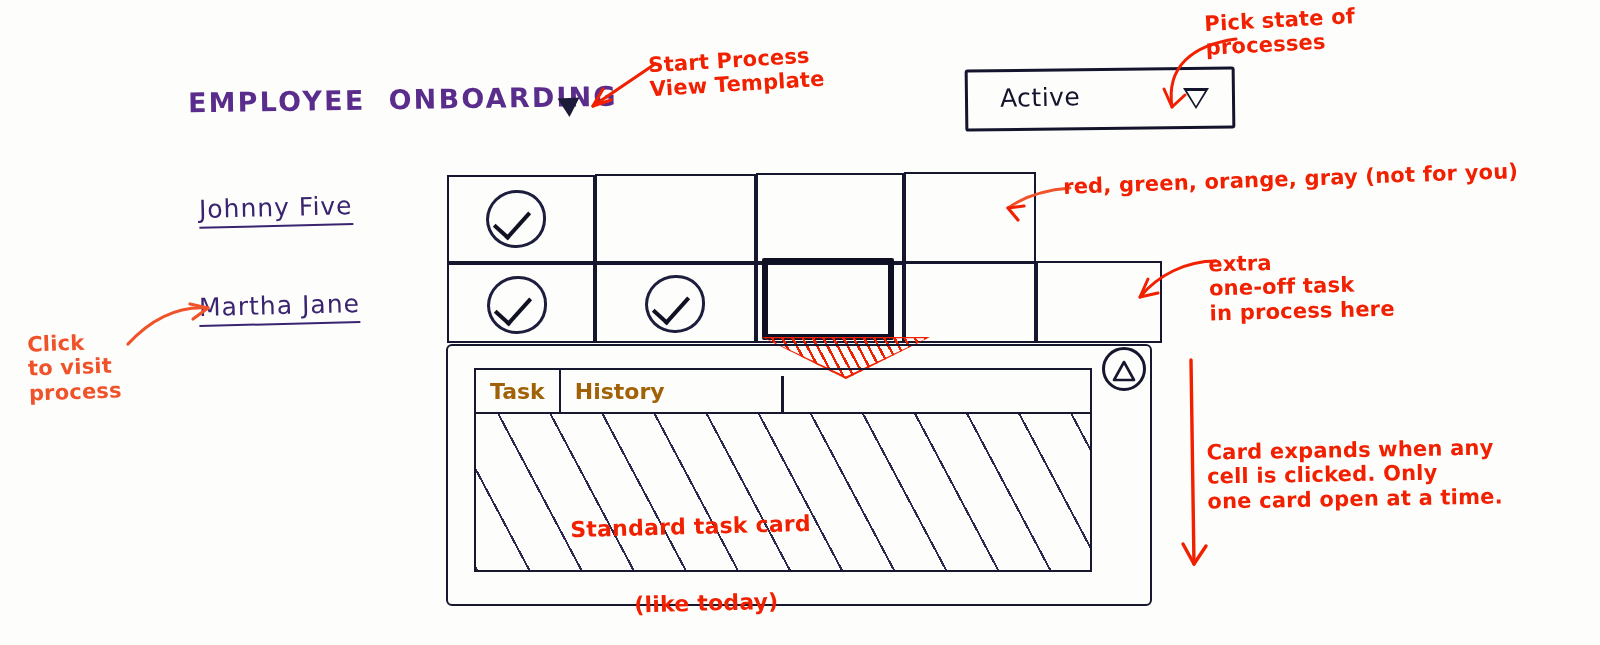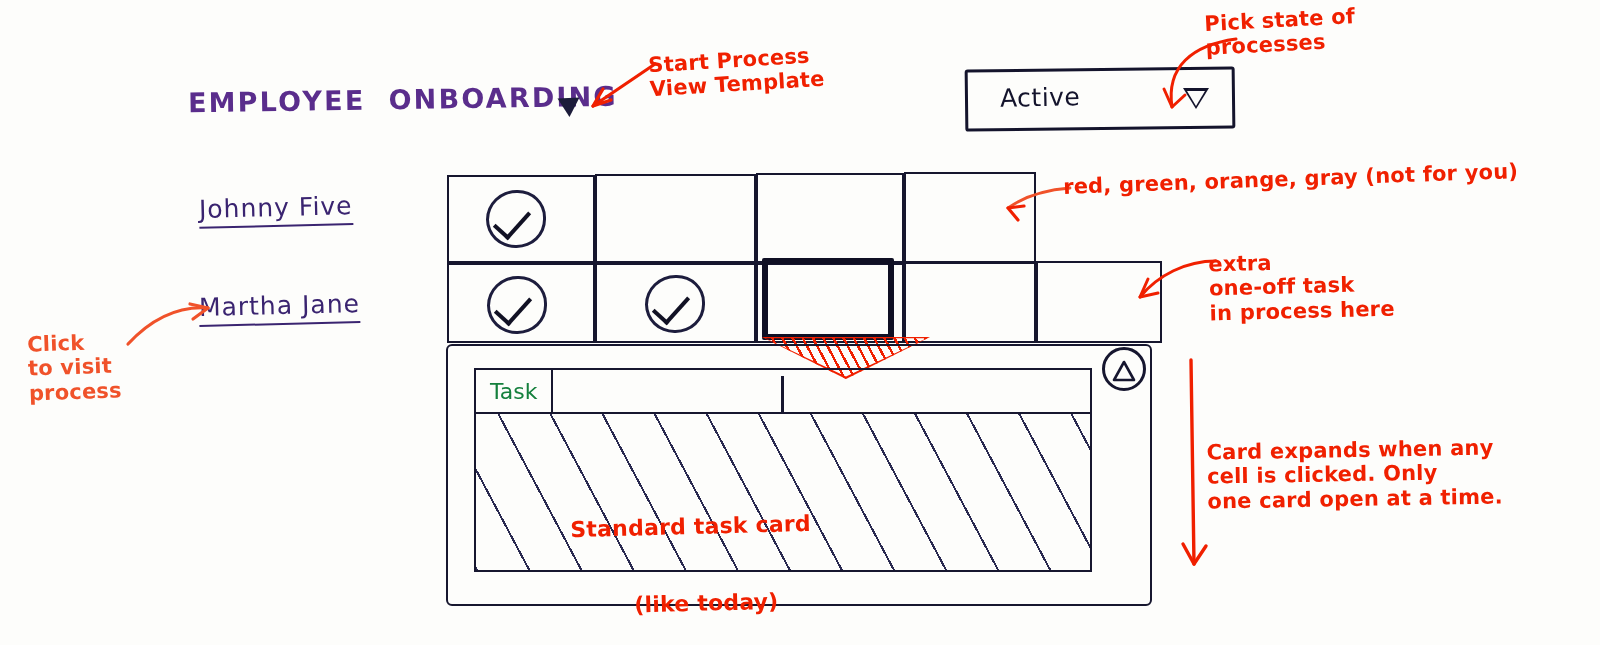--- a/index.html
+++ b/index.html
@@ -218,22 +218,22 @@
     align-items: center;
   }
   .card-tab {
     height: 100%;
     display: flex;
     align-items: center;
     padding: 0 14px;
     border-right: 2.5px solid #17172f;
     box-sizing: border-box;
     font-size: 22px;
-    color: #15803d;
-    font-weight: 400;
+    color: #a16207;
+    font-weight: 700;
     font-family: "DejaVu Sans", sans-serif;
   }
   .card-tab.no-rule { border-right: none; }
   .tab-caret {
     position: absolute;
     left: 305px; top: 6px;
     width: 3px; height: 36px;
     background: #16162f;
   }
   #card-body {
@@ -377,20 +377,23 @@
 one-off task
 in process here</div>
 
 <div id="card-shell"></div>
 
 <div id="card-inner">
   <div id="card-tabstrip">
     <div class="card-tab">
       <span>Task</span>
     </div>
+    <div class="card-tab no-rule">
+      <span>History</span>
+    </div>
     <div class="tab-caret"></div>
   </div>
   <div id="card-body"></div>
 </div>
 
 <div class="abs hand-red" id="ann-standard-card">
   <div>Standard task card</div>
   <div style="padding-left:62px;">(like today)</div>
 </div>
 

